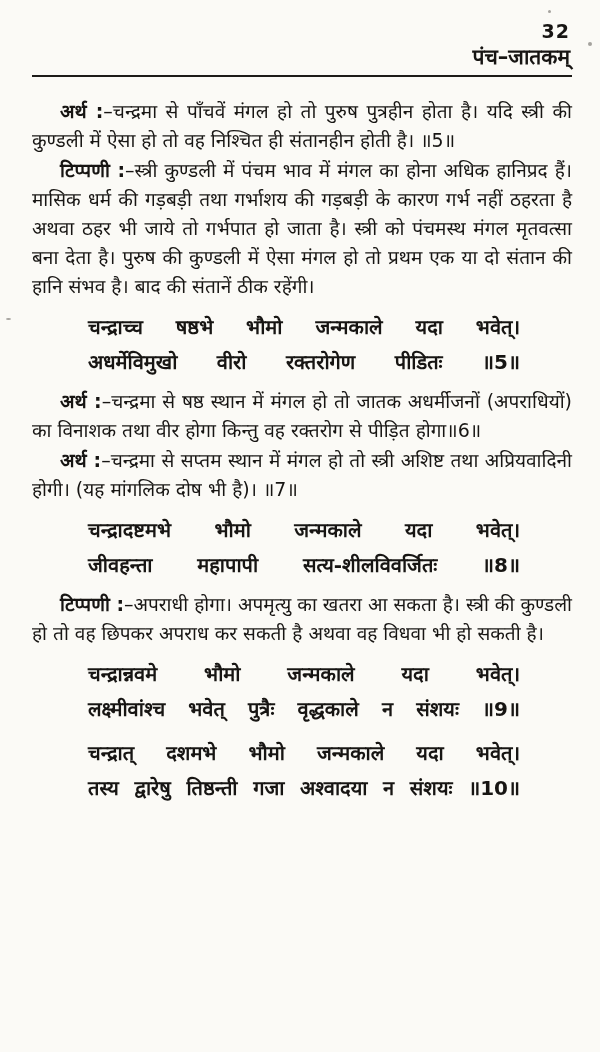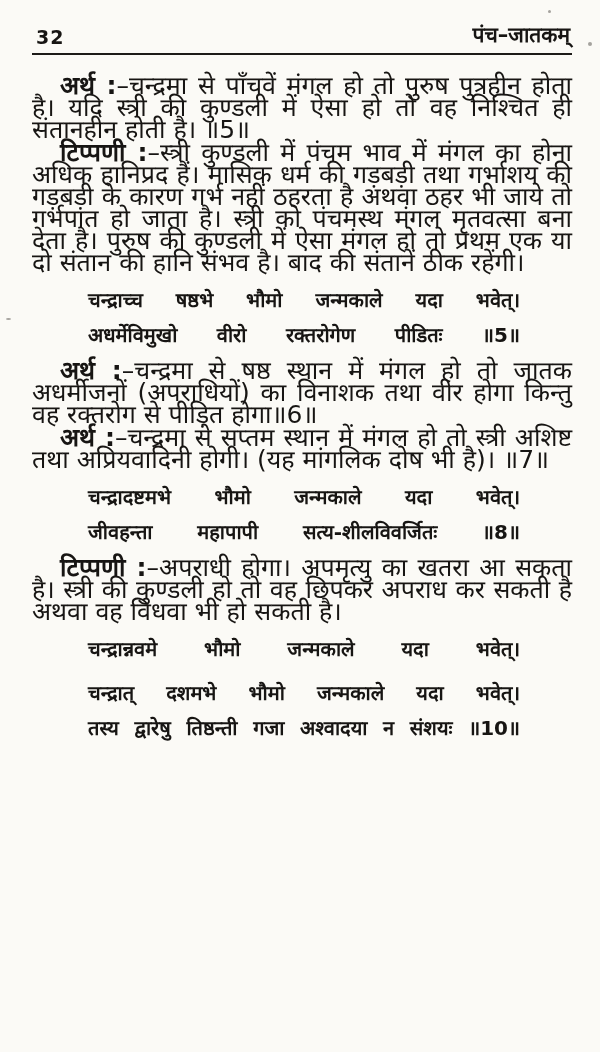--- a/index.html
+++ b/index.html
@@ -18,20 +18,21 @@
     height: 1052px;
     padding: 20px 28px 0 32px;
     position: relative;
   }
   
   .header {
     display: flex;
     justify-content: space-between;
     align-items: flex-end;
     padding: 0 2px 2px 4px;
+    flex-direction: column;
   }
   .page-number {
     font-size: 19px;
     font-weight: 700;
     letter-spacing: 1px;
   }
   .book-title {
     font-size: 21px;
     font-weight: 700;
     text-align: right;
@@ -39,22 +40,22 @@
   .rule {
     height: 2px;
     background: #1d1b18;
     box-shadow: 0 3px 0 -1px rgba(40,38,35,0.75);
     margin-top: 3px;
     margin-bottom: 20px;
   }
   
   .para {
     margin: 0 0 1px 0;
-    font-size: 25px;
-    line-height: 22px;
+    font-size: 19px;
+    line-height: 29px;
     text-align: justify;
     text-indent: 28px;
   }
   .lead { font-weight: 700; }
   .verse {
     margin: 9px 52px 7px 56px;
     font-weight: 700;
     font-size: 20px;
   }
   .verse-line {
@@ -92,20 +93,21 @@
       </div>
       <p class="para"><span class="lead">अर्थ :</span><span>–चन्द्रमा से षष्ठ स्थान में मंगल हो तो जातक अधर्मीजनों (अपराधियों) का विनाशक तथा वीर होगा किन्तु वह रक्तरोग से पीड़ित होगा॥6॥</span></p>
       <p class="para"><span class="lead">अर्थ :</span><span>–चन्द्रमा से सप्तम स्थान में मंगल हो तो स्त्री अशिष्ट तथा अप्रियवादिनी होगी। (यह मांगलिक दोष भी है)। ॥7॥</span></p>
       <div class="verse">
         <div class="verse-line">चन्द्रादष्टमभे भौमो जन्मकाले यदा भवेत्।</div>
         <div class="verse-line">जीवहन्ता महापापी सत्य-शीलविवर्जितः ॥8॥</div>
       </div>
       <p class="para"><span class="lead">टिप्पणी :</span><span>–अपराधी होगा। अपमृत्यु का खतरा आ सकता है। स्त्री की कुण्डली हो तो वह छिपकर अपराध कर सकती है अथवा वह विधवा भी हो सकती है।</span></p>
       <div class="verse">
         <div class="verse-line">चन्द्रान्नवमे भौमो जन्मकाले यदा भवेत्।</div>
+        <div class="verse-line">लक्ष्मीवांश्च भवेत् पुत्रैः वृद्धकाले न संशयः ॥9॥</div>
       </div>
       <div class="verse">
         <div class="verse-line">चन्द्रात् दशमभे भौमो जन्मकाले यदा भवेत्।</div>
         <div class="verse-line">तस्य द्वारेषु तिष्ठन्ती गजा अश्वादया न संशयः ॥10॥</div>
       </div>
     </div>
 
   <span class="speck s1"></span>
   <span class="speck s2"></span>
   <span class="speck s3"></span>

